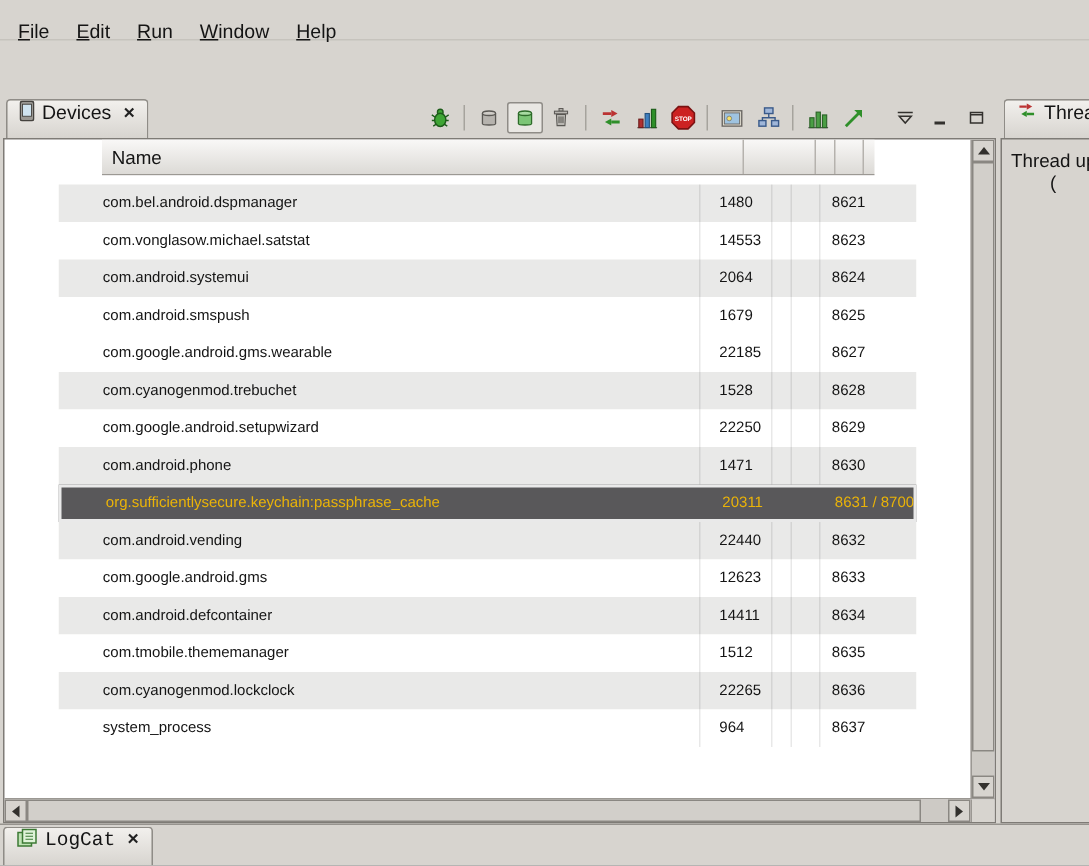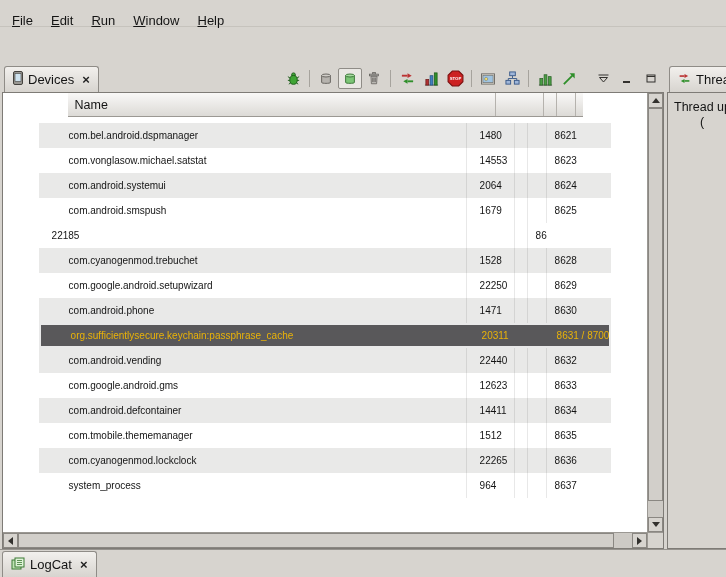--- a/index.html
+++ b/index.html
@@ -16,21 +16,21 @@
     border-bottom:1px solid #c6c3bd; }
   .menu-item{ display:inline-block; padding:20px 9px 5px; cursor:default; }
   .menu-item::first-letter{ text-decoration:underline; }
 
   
   .devices-panel{ position:absolute; top:61px; left:2px; width:662px; height:488px; }
   .threads-panel{ position:absolute; top:61px; left:667px; width:150px; height:488px; }
 
   .panel-header{ position:relative; height:31px; }
   .view-tab{ position:absolute; left:2px; bottom:0; height:26px;
-    display:flex; align-items:center; gap:5px; padding:0 8px;
+    display:flex; align-items:flex-start; gap:5px; padding:0 8px;
     background:linear-gradient(#f2f0ed,#d7d4cf);
     border:1px solid #8f8c87; border-bottom:none; border-radius:3px 3px 0 0; }
   .tab-close{ font-weight:bold; font-size:13px; margin-left:3px; color:#222; }
 
   .panel-toolbar{ position:absolute; right:1px; bottom:3px; display:flex; align-items:center; }
   .tbtn{ width:24px; height:21px; display:flex; align-items:center; justify-content:center; border:1px solid transparent; }
   .tbtn.pressed{ border:1px solid #8f8c87; background:#e9e7e3; border-radius:2px; }
   .tsep{ width:1px; height:17px; background:#a6a39d; margin:0 4px; }
   .tgap{ width:10px; }
 
@@ -82,21 +82,21 @@
 
   
   .threads-content{ position:absolute; top:31px; left:0; right:0; bottom:0;
     border:1px solid #7e7b76; background:#d7d4cf; padding:7px 0 0 6px;
     font-size:12.5px; line-height:15px; white-space:nowrap; overflow:hidden; }
   .threads-line2{ padding-left:26px; }
 
   
   .bottom-strip{ position:absolute; left:0; right:0; bottom:0; height:28px;
     background:#d7d4cf; border-top:1px solid #96938e; }
-  .bottom-strip .view-tab{ bottom:auto; top:1px; height:26px; border-radius:3px 3px 0 0; }
+  .bottom-strip .view-tab{ bottom:auto; top:1px; height:26px; border-radius:3px 3px 0 0;font-family:Liberation Mono, monospace; }
 </style>
 </head>
 <body>
 
 <div class="window">
 
   <div class="menubar">
     <span class="menu-item">File</span>
     <span class="menu-item">Edit</span>
     <span class="menu-item">Run</span>
@@ -256,20 +256,21 @@
     <div class="cell c-port">8624</div>
   </div>
               <div class="row odd">
     <div class="cell c-name">com.android.smspush</div>
     <div class="cell c-pid">1679</div>
     <div class="cell c-sp1"></div>
     <div class="cell c-sp2"></div>
     <div class="cell c-port">8625</div>
   </div>
               <div class="row odd">
+    <div class="cell c-name">com.google.android.gms.wearable</div>
     <div class="cell c-pid">22185</div>
     <div class="cell c-sp1"></div>
     <div class="cell c-sp2"></div>
     <div class="cell c-port">8627</div>
   </div>
               <div class="row even">
     <div class="cell c-name">com.cyanogenmod.trebuchet</div>
     <div class="cell c-pid">1528</div>
     <div class="cell c-sp1"></div>
     <div class="cell c-sp2"></div>

